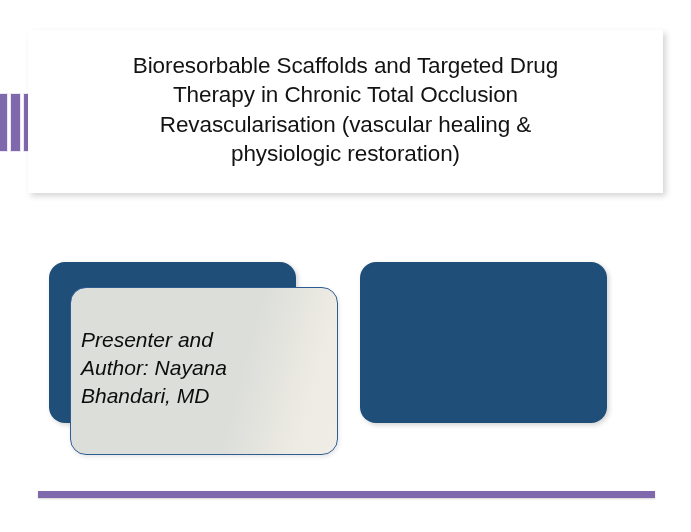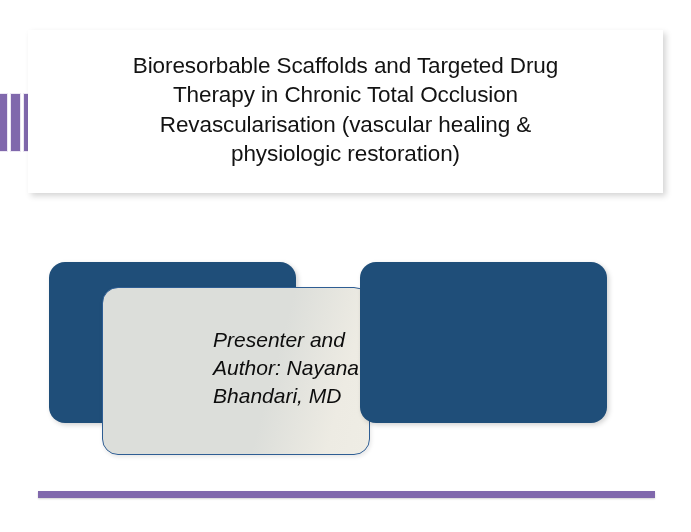--- a/index.html
+++ b/index.html
@@ -88,24 +88,23 @@
     left: 21px;
     top: 25px;
     width: 268px;
     height: 168px;
     border: 1.6px solid #2E5D93;
     border-radius: 16px;
     background: linear-gradient(105deg, #DCDEDA 0%, #DCDEDA 62%, #EDEBE3 86%, #EFEDE5 100%);
     box-sizing: border-box;
     display: flex;
     align-items: center;
-    justify-content: flex-end;
+    justify-content: flex-start;
     padding: 4px 10px 10px 10px;
     box-shadow: 1px 2px 4px rgba(0,0,0,0.10);
-    margin-left: 32px;
   }
 
   .card-text {
     text-align: center;
     font-size: 21px;
     line-height: 1.34;
     color: #0d0d0d;
     white-space: pre-line;
   }
   .card-text.italic {

